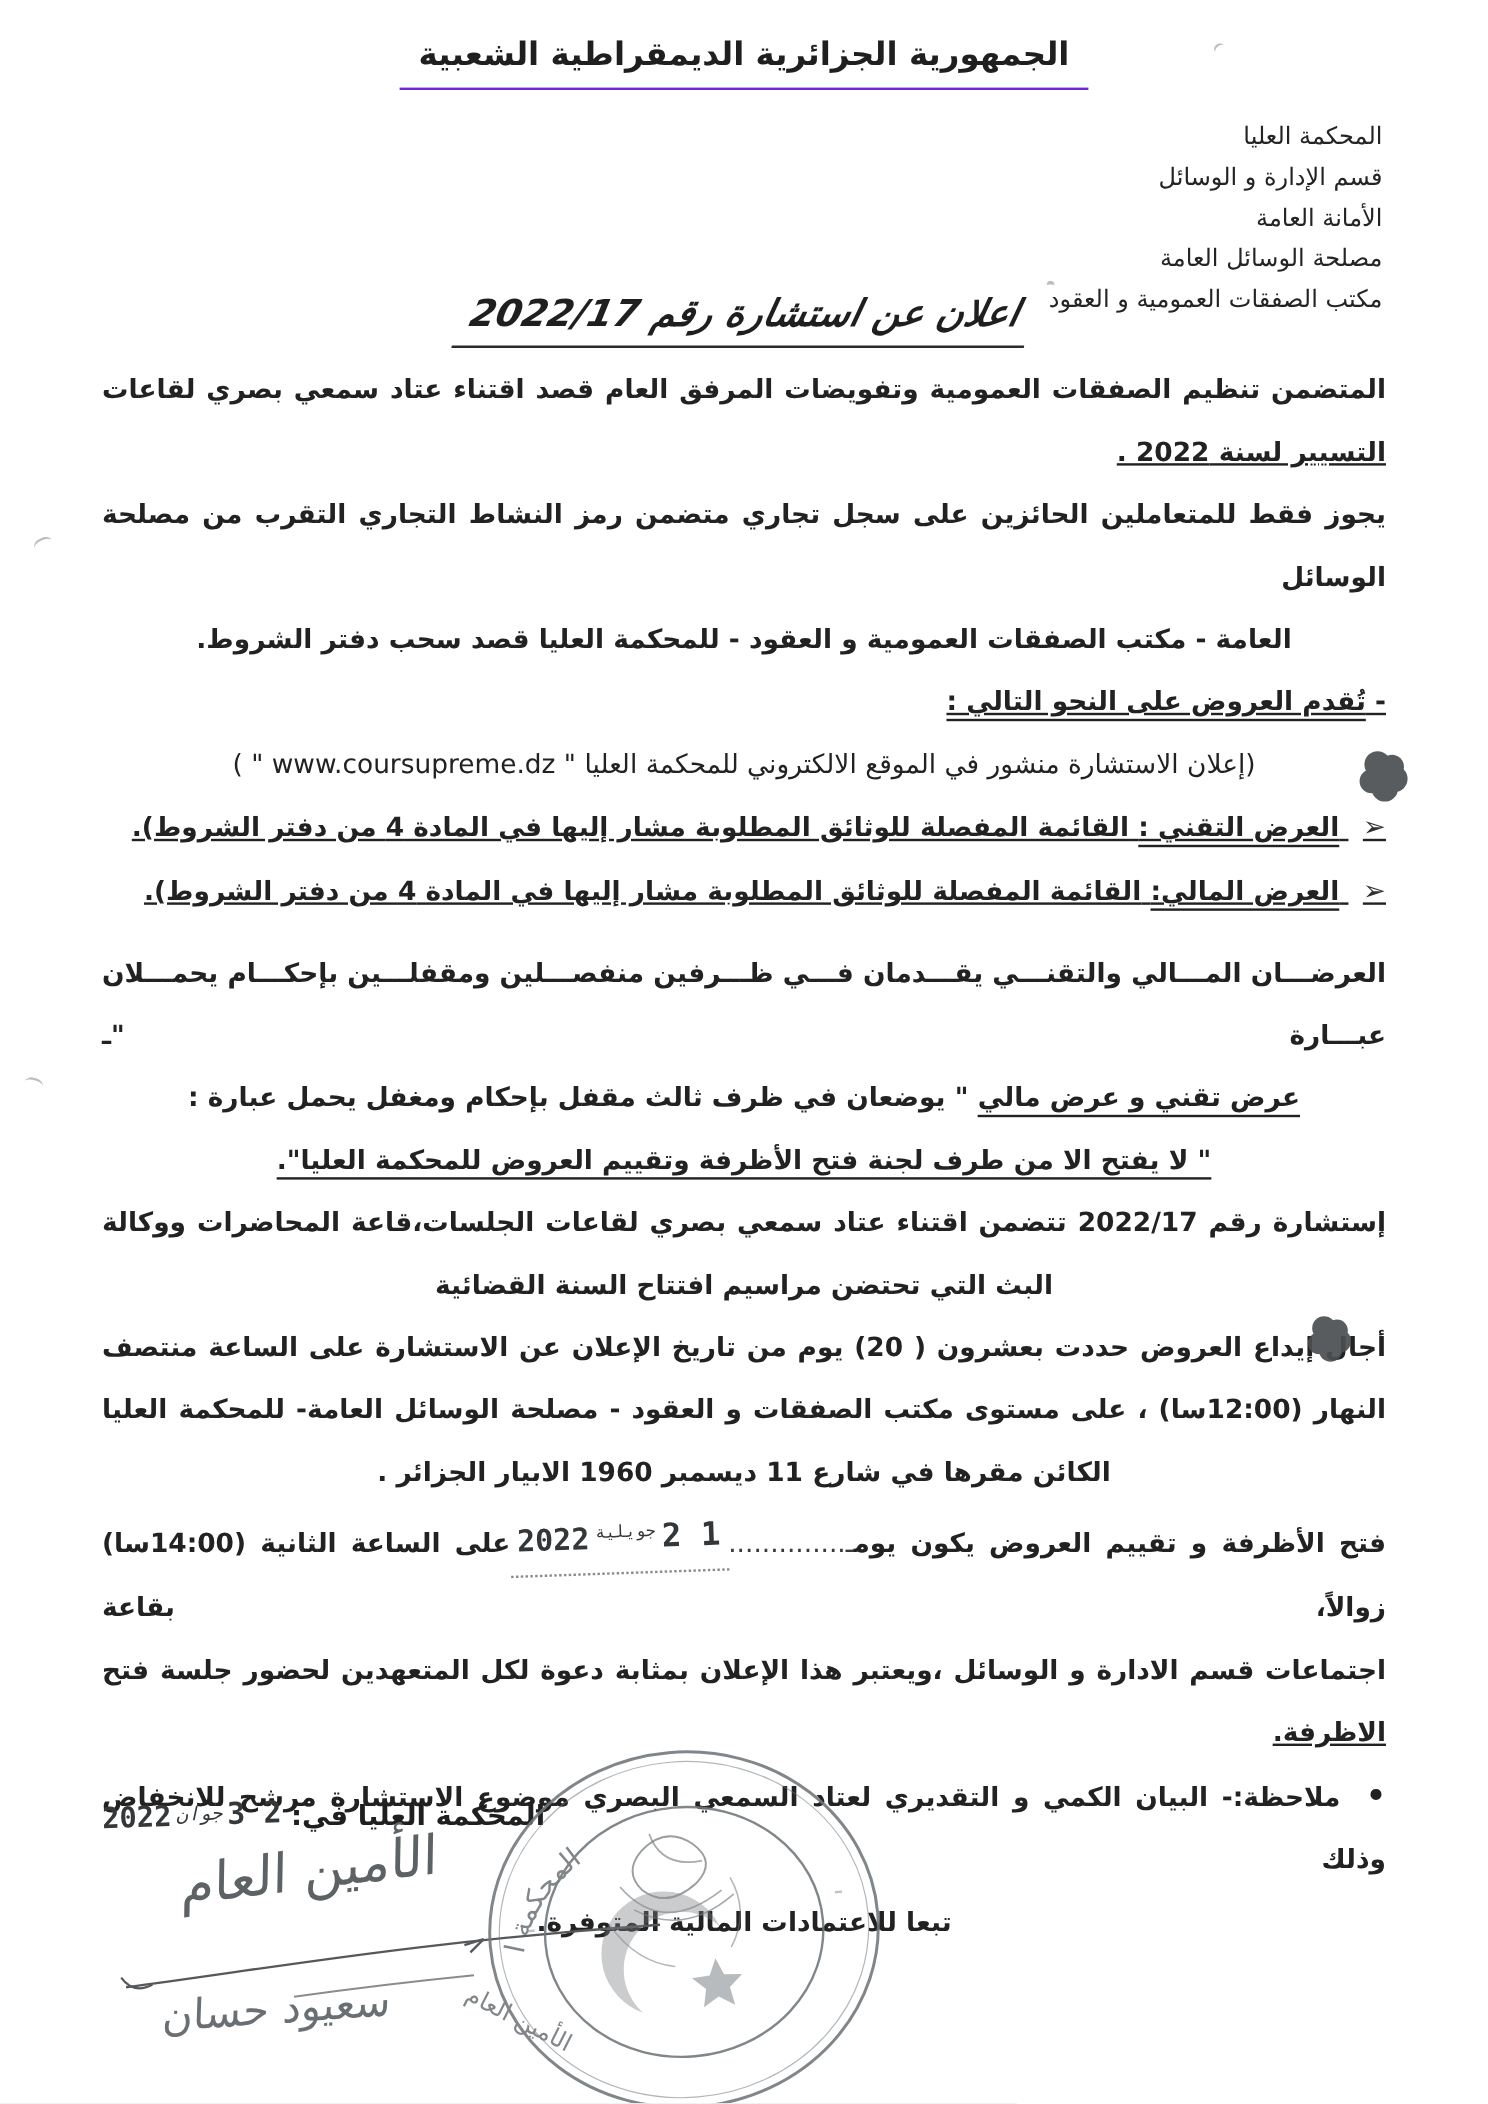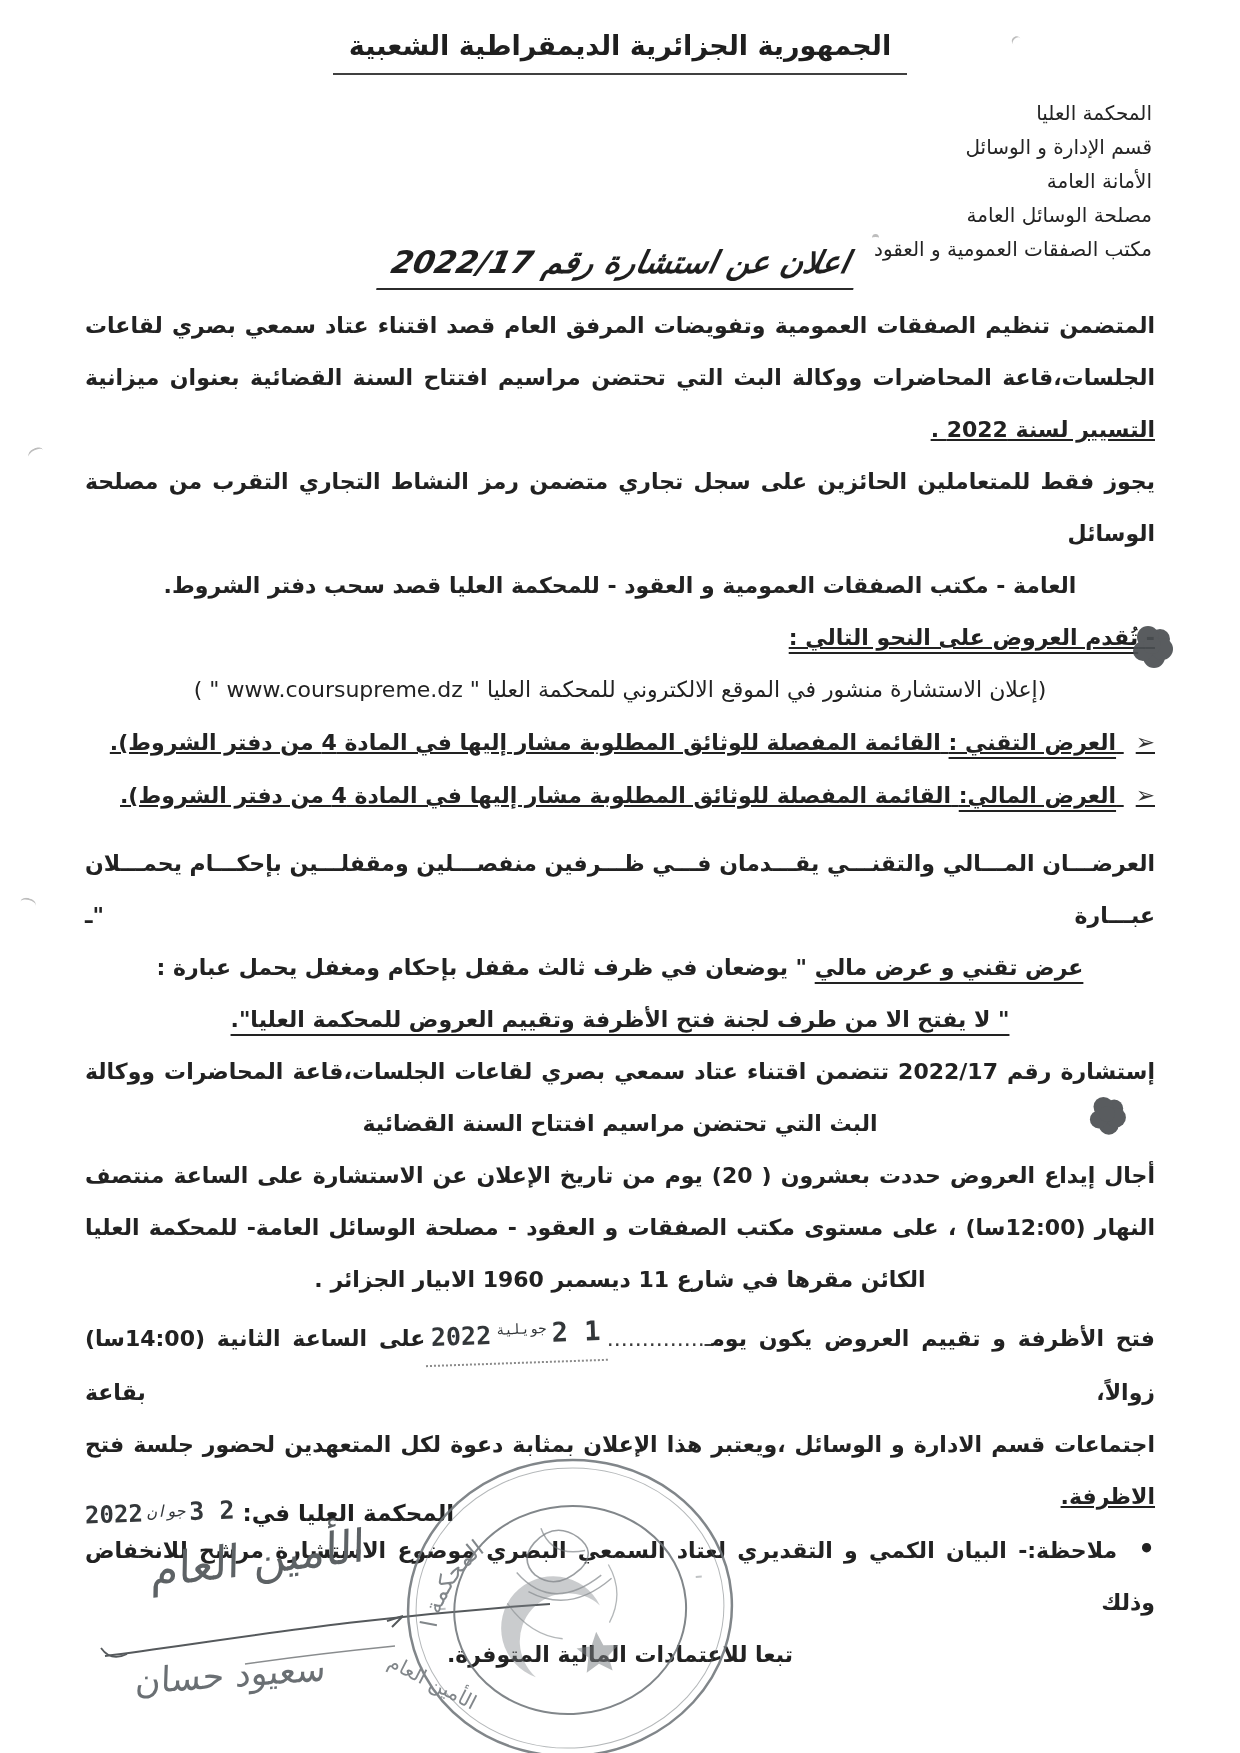--- a/index.html
+++ b/index.html
@@ -1,21 +1,21 @@
 <!DOCTYPE html>
 <html lang="ar"><head>
 <meta charset="utf-8">
 <style>
   html,body{margin:0;padding:0;background:#e9e9e9;}
   .page{position:relative;width:1240px;height:1753px;background:#ffffff;overflow:hidden;
         direction:rtl;font-family:"DejaVu Sans",sans-serif;color:#1f1f1f;margin:0 auto;}
 
   
   .republic{position:absolute;top:30px;left:0;right:0;text-align:center;font-size:27px;font-weight:700;}
-  .republic .inner{display:inline-block;border-bottom:2px solid #404040;padding:0 16px 12px;}
+  .republic .inner{display:inline-block;border-bottom:2px solid #6d28d9;padding:0 16px 12px;}
   .court-header{position:absolute;top:96px;right:88px;text-align:right;font-size:20px;line-height:34px;font-weight:400;color:#242424;}
   .ann-title{position:absolute;top:244px;left:0;right:0;text-align:center;font-size:31px;font-weight:700;font-style:italic;}
   .ann-title .inner{display:inline-block;transform:skewX(-12deg);border-bottom:2.5px solid #2b2b2b;padding:0 10px 8px;}
 
   
   .flow{position:absolute;top:300px;right:85px;left:85px;font-size:22px;font-weight:700;color:#222;}
   .line{line-height:52px;min-height:52px;}
   .jline{text-align:justify;text-align-last:justify;}
   .cline{text-align:center;}
   .rline{text-align:right;text-decoration:underline;}
@@ -74,21 +74,20 @@
     <div>مكتب الصفقات العمومية و العقود</div>
   </div>
 
   <div class="ann-title">
     <span class="inner">اعلان عن استشارة رقم 2022/17</span>
   </div>
 
   <div class="flow">
 
     <div class="line jline">المتضمن تنظيم الصفقات العمومية وتفويضات المرفق العام قصد  اقتناء عتاد سمعي بصري لقاعات</div>
-    <div class="line jline">الجلسات،قاعة المحاضرات  ووكالة البث التي تحتضن مراسيم افتتاح السنة القضائية  بعنوان ميزانية</div>
     <div class="line rline">التسيير لسنة 2022 .</div>
 
     <div class="line jline">يجوز فقط للمتعاملين الحائزين على سجل تجاري متضمن رمز النشاط التجاري  التقرب من مصلحة الوسائل</div>
     <div class="line cline">العامة - مكتب الصفقات العمومية و العقود - للمحكمة العليا قصد سحب دفتر الشروط.</div>
 
     <div class="line rline">
       <span class="offers-inner"><span>-</span> <span class="ul">تُقدم العروض على النحو التالي :</span></span>
     </div>
 
     <div class="line cline light">(إعلان الاستشارة منشور في الموقع الالكتروني للمحكمة العليا " www.coursupreme.dz " )</div>

